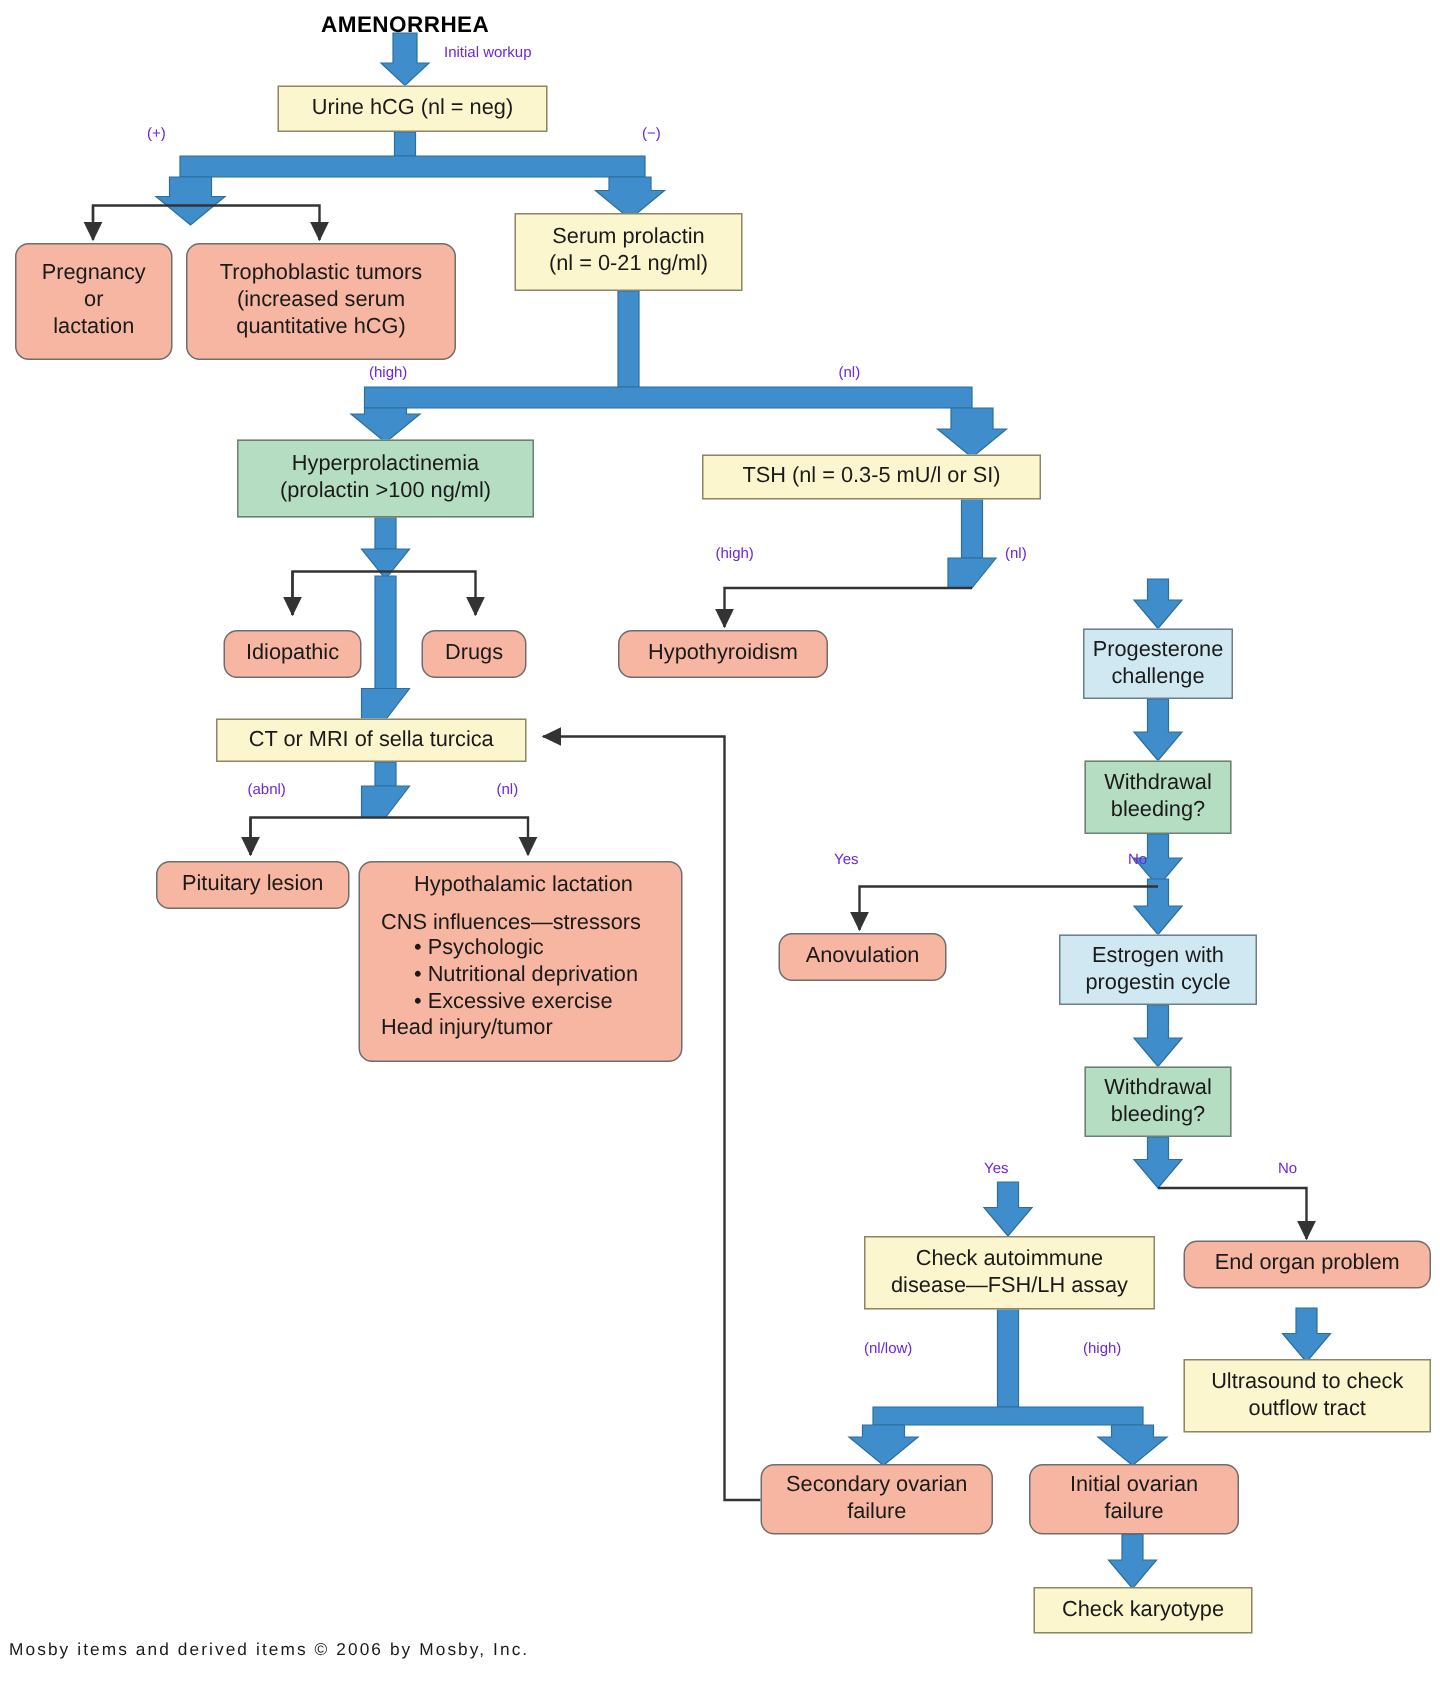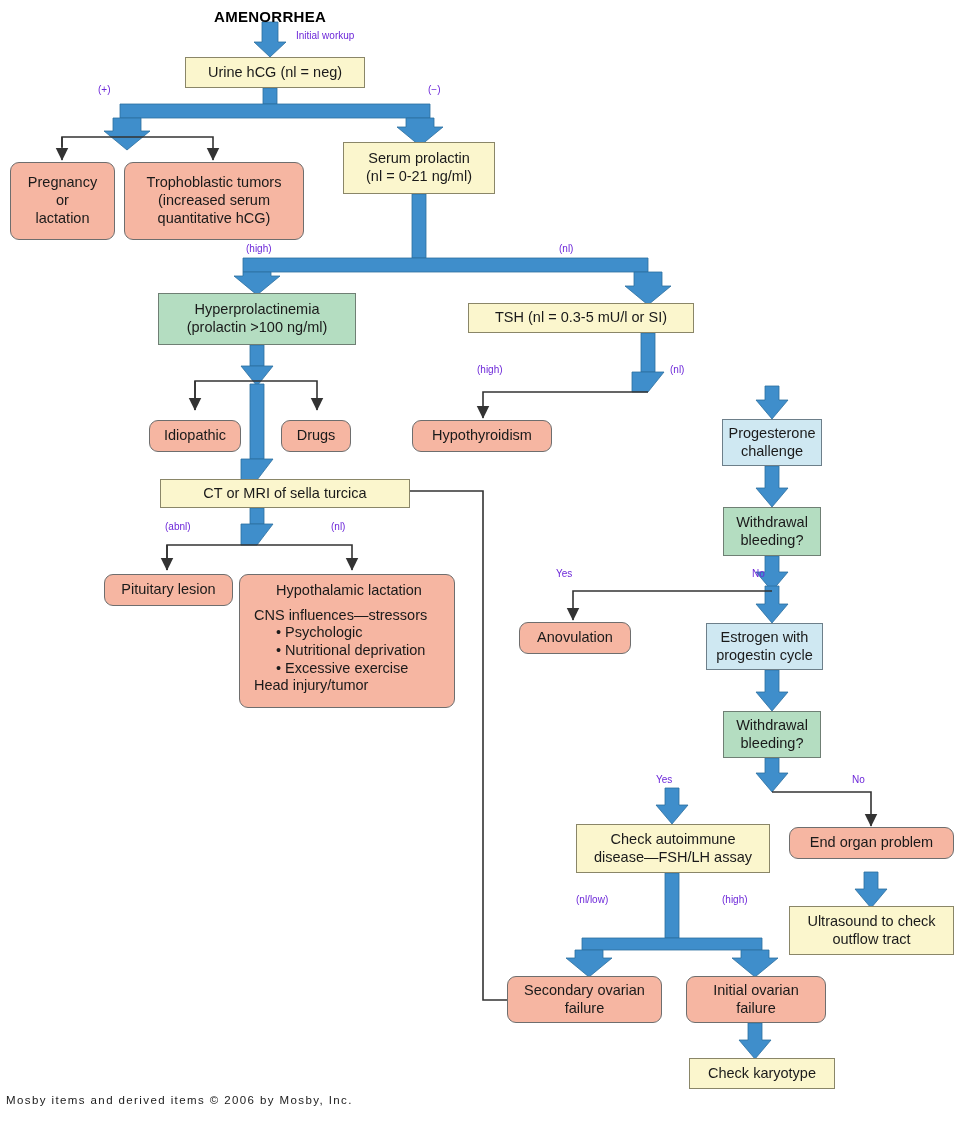--- a/index.html
+++ b/index.html
@@ -227,21 +227,21 @@
 
   <div class="node pink" style="left:412px; top:420px; width:140px; height:32px;">
     <span class="ln">Hypothyroidism</span>
   </div>
 
   <div class="node blue" style="left:722px; top:419px; width:100px; height:47px;">
     <span class="ln">Progesterone</span>
     <span class="ln">challenge</span>
   </div>
 
-  <div class="node yellow" style="left:160px; top:479px; width:250px; height:29px;">
+  <div class="node yellow" style="left:144px; top:479px; width:207px; height:29px;">
     <span class="ln">CT or MRI of sella turcica</span>
   </div>
 
   <div class="label" style="left:165px; top:521px;">(abnl)</div>
   <div class="label" style="left:331px; top:521px;">(nl)</div>
 
   <div class="node green" style="left:723px; top:507px; width:98px; height:49px;">
     <span class="ln">Withdrawal</span>
     <span class="ln">bleeding?</span>
   </div>
@@ -259,21 +259,21 @@
     <span class="ln">Head injury/tumor</span>
   </div>
 
   <div class="label" style="left:556px; top:568px;">Yes</div>
   <div class="label" style="left:752px; top:568px;">No</div>
 
   <div class="node pink" style="left:519px; top:622px; width:112px; height:32px;">
     <span class="ln">Anovulation</span>
   </div>
 
-  <div class="node blue" style="left:706px; top:623px; width:117px; height:47px;">
+  <div class="node blue" style="left:706px; top:623px; width:132px; height:47px;">
     <span class="ln">Estrogen with</span>
     <span class="ln">progestin cycle</span>
   </div>
 
   <div class="node green" style="left:723px; top:711px; width:98px; height:47px;">
     <span class="ln">Withdrawal</span>
     <span class="ln">bleeding?</span>
   </div>
 
   <div class="label" style="left:656px; top:774px;">Yes</div>

